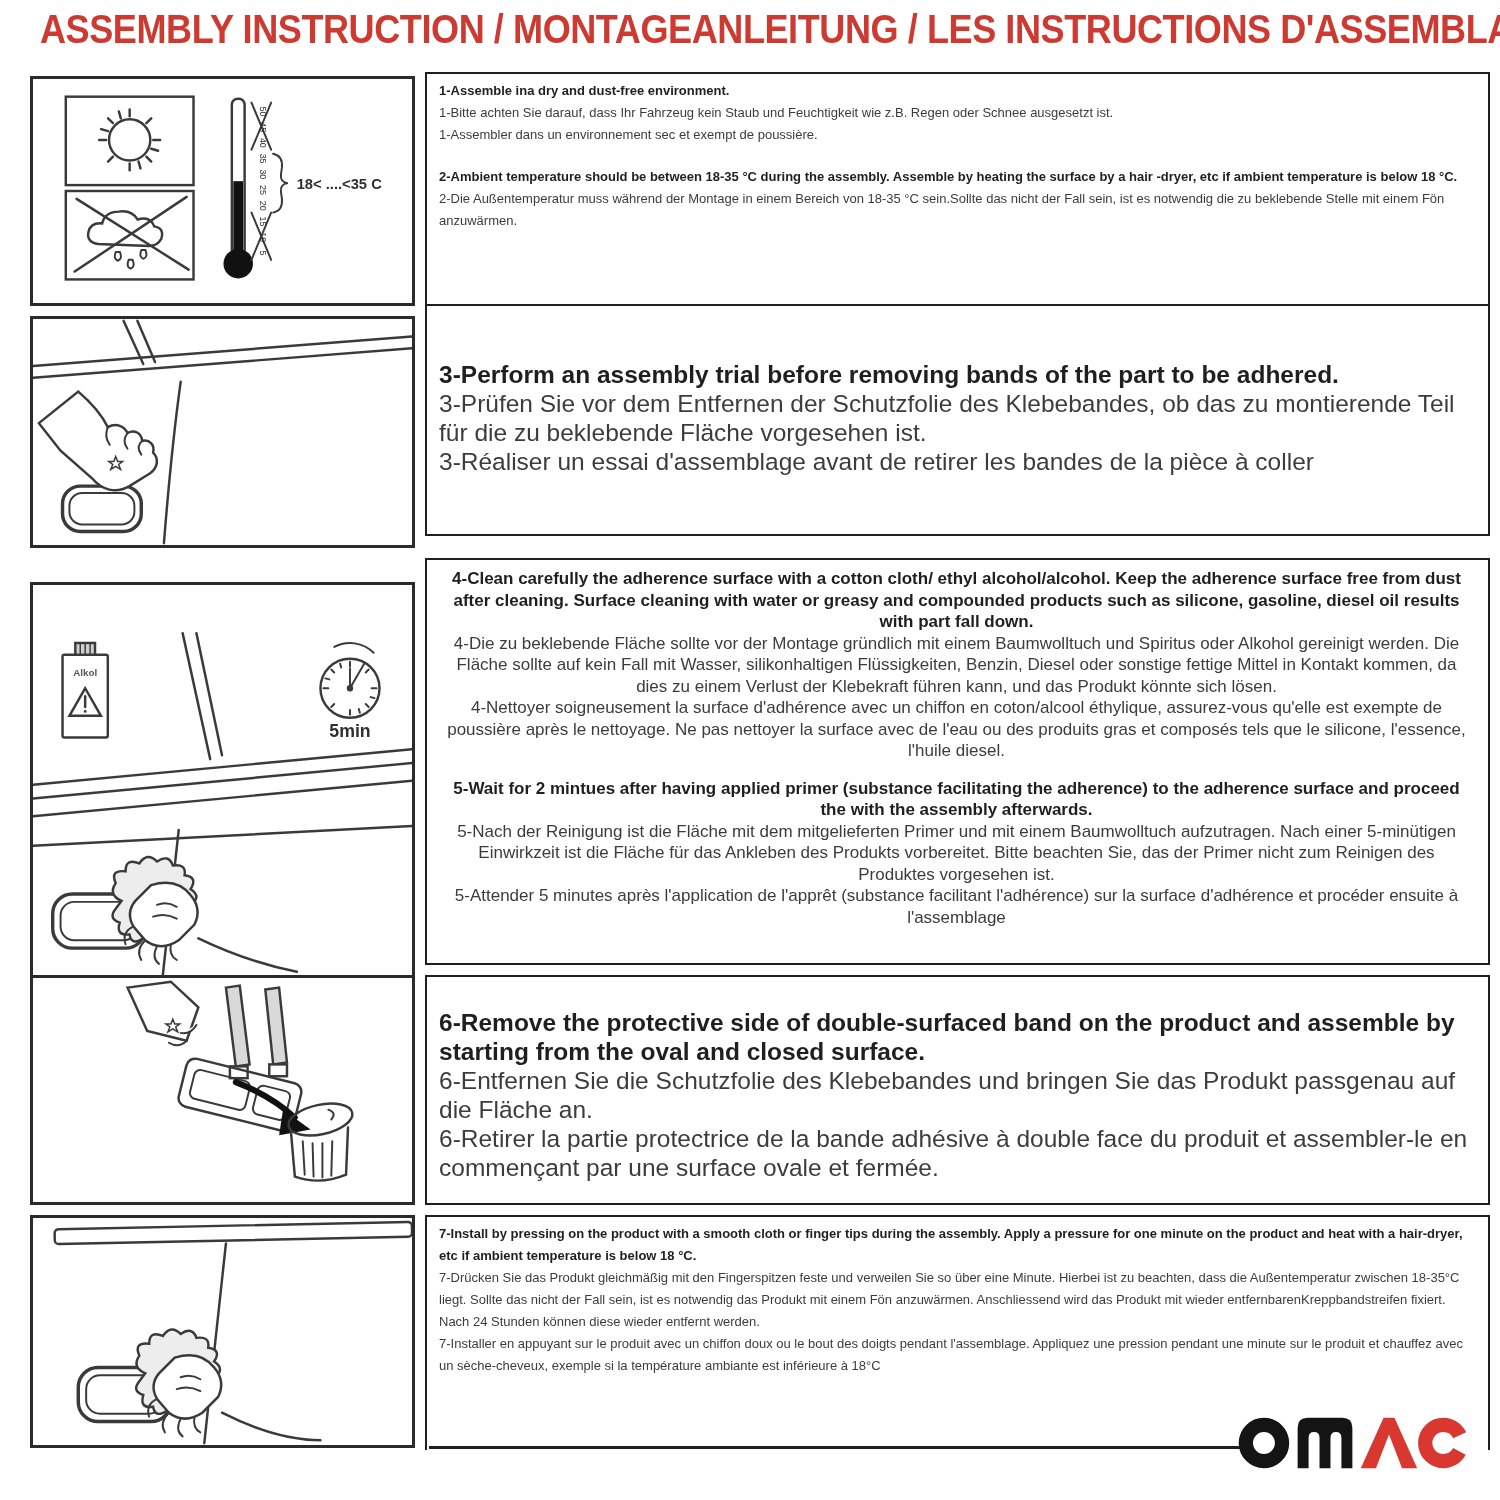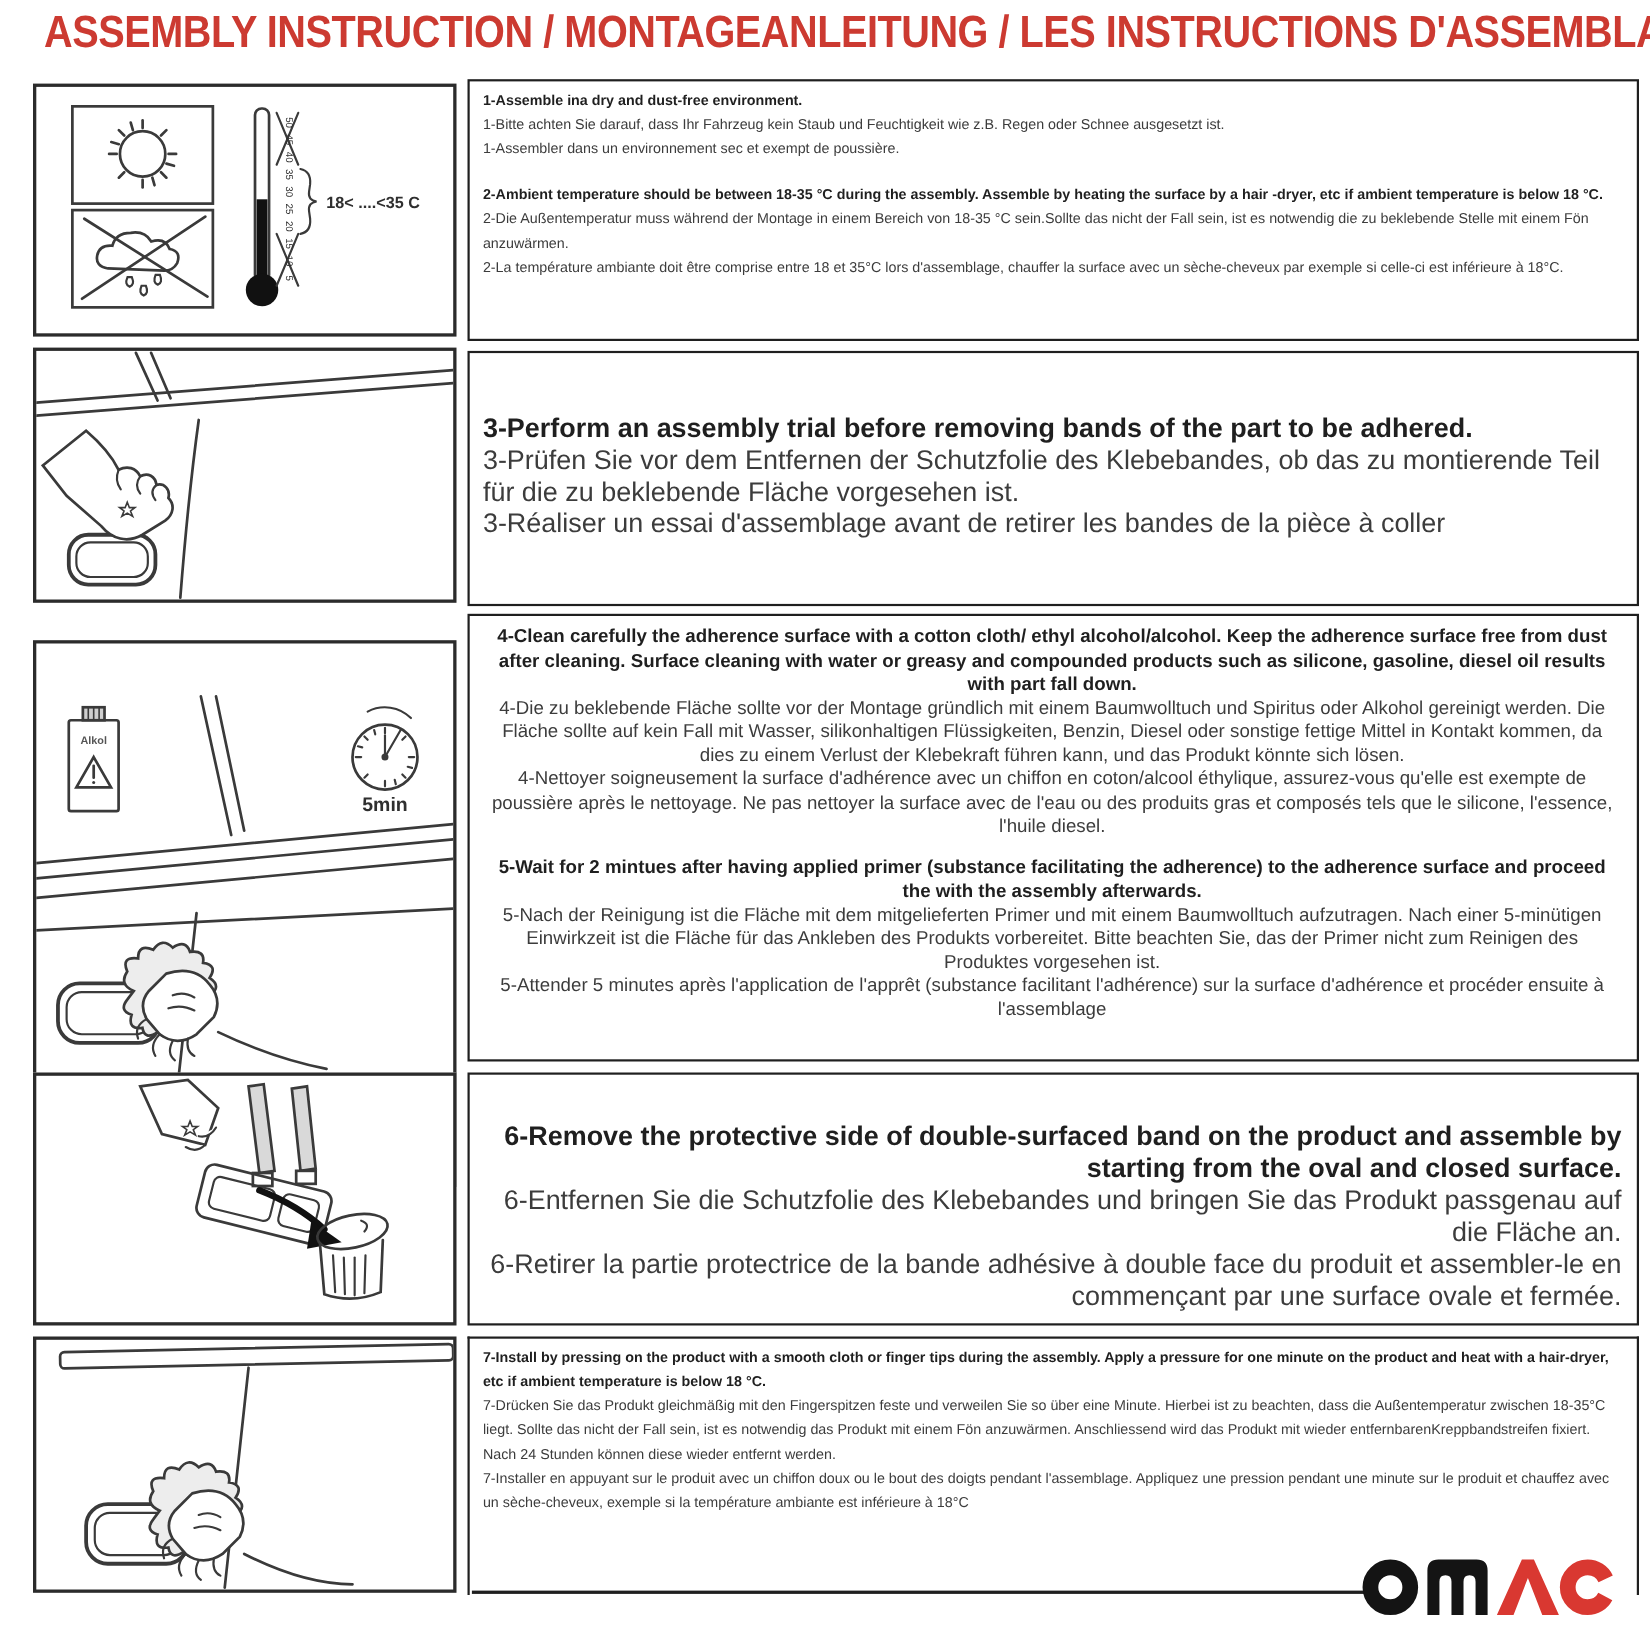--- a/index.html
+++ b/index.html
@@ -15,23 +15,23 @@
   p{margin:0;}
   .b{font-weight:700;color:var(--ink,#1F1F1F);}
   .r{font-weight:400;color:var(--ink-soft,#3C3C3C);}
   .small p{font-size:13px;line-height:22px;}
   .dense p{font-size:17px;line-height:21.5px;}
   .large p{font-size:24.5px;line-height:29px;}
   .sp{height:20px;}
   .sp-s{height:16px;}
   
   .r1i{top:76px;height:230px;}   .r1t{top:72px;height:238px;}
-  .r2i{top:316px;height:232px;}  .r2t{top:319px;height:232px;padding-top:54px;}
+  .r2i{top:316px;height:232px;}  .r2t{top:304px;height:232px;padding-top:54px;}
   .r3i{top:582px;height:497px;}  .r3t{top:558px;height:407px;padding-top:8px;text-align:center;}
-  .r4i{top:975px;height:230px;}  .r4t{top:975px;height:230px;padding-top:42px;text-align:right;}
+  .r4i{top:975px;height:230px;}  .r4t{top:975px;height:230px;padding-top:31px;}
   .r5i{top:1215px;height:233px;} .r5t{top:1215px;height:235px;border-bottom:none;}
   .bottom-line{position:absolute;left:429px;top:1446px;width:816px;height:3px;background:#1F1F1F;}
   .logo{position:absolute;left:1237px;top:1408px;width:240px;height:70px;}
   .logo svg{display:block;width:100%;height:100%;}
 </style>
 </head>
 <body>
 
 <div class="page">
 
@@ -95,21 +95,20 @@
       <text x="268" y="112" font-size="15" font-weight="bold" fill="#2F2F2F" font-family="Liberation Sans, sans-serif">18&lt; ....&lt;35 C</text>
     </svg>
   </div>
   <div class="text-panel small r1t">
     <p class="b">1-Assemble ina dry and dust-free environment.</p>
     <p class="r">1-Bitte achten Sie darauf, dass Ihr Fahrzeug kein Staub und Feuchtigkeit wie z.B. Regen oder Schnee ausgesetzt ist.</p>
     <p class="r">1-Assembler dans un environnement sec et exempt de poussière.</p>
     <div class="sp"></div>
     <p class="b">2-Ambient temperature should be between 18-35 °C  during the assembly. Assemble by heating the surface by a hair -dryer, etc if ambient temperature is below 18 °C.</p>
     <p class="r">2-Die Außentemperatur muss während der Montage in einem Bereich von 18-35 °C  sein.Sollte das nicht der Fall sein, ist es notwendig die zu beklebende Stelle mit einem Fön anzuwärmen.</p>
-    <p class="r">2-La température ambiante doit être comprise entre 18 et 35°C lors d'assemblage, chauffer la surface avec un sèche-cheveux par exemple si celle-ci est inférieure à 18°C.</p>
   </div>
 
   <div class="img-panel r2i">
     <svg viewBox="0 0 385 226">
       <g fill="none" stroke="#3A3A3A" stroke-width="2.5" stroke-linecap="round">
         <g>
           <line x1="0" y1="46" x2="385" y2="16"></line>
           <line x1="0" y1="58" x2="385" y2="28"></line>
           <line x1="112" y1="44" x2="92" y2="0"></line>
           <line x1="124" y1="42" x2="106" y2="0"></line>

